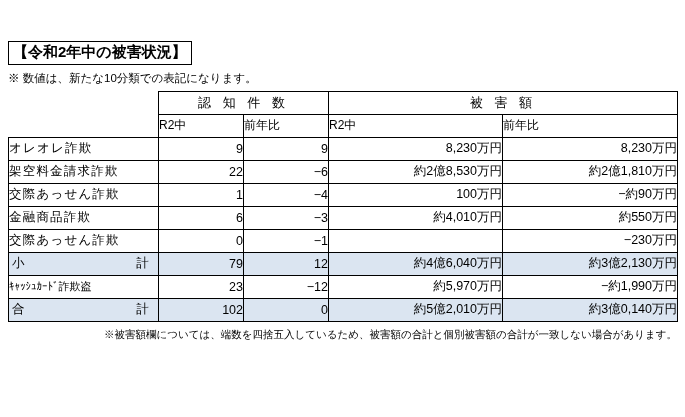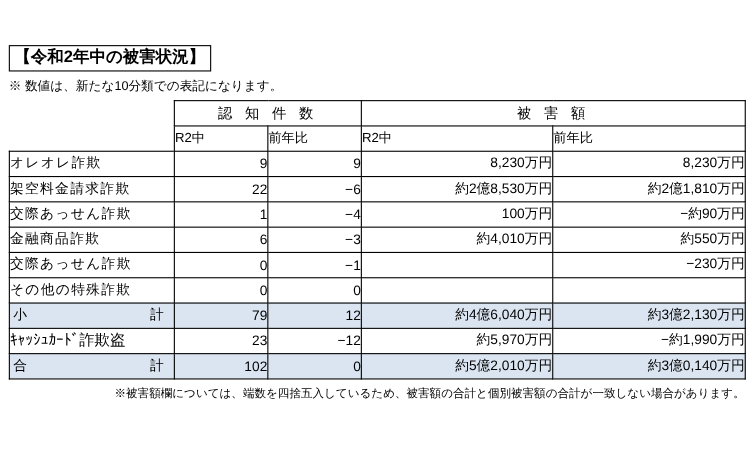--- a/index.html
+++ b/index.html
@@ -95,21 +95,21 @@
     padding: 0 8px 0 3px;
   }
   .note-bottom {
     margin-top: 6px;
     font-size: 10.5px;
     padding-left: 2px;
     text-align: right;
   }
   .tight {
     letter-spacing: 0px;
-    font-size: 14px;
+    font-size: 11px;
   }
 </style>
 </head>
 <body>
 
 <div class="page">
 
   <div class="title-bar">
     <div class="title">【令和2年中の被害状況】</div>
   </div>
@@ -165,27 +165,20 @@
         <td class="num">−3</td>
         <td class="num">約4,010万円</td>
         <td class="num">約550万円</td>
       </tr>
       <tr>
         <td class="rowlabel">交際あっせん詐欺</td>
         <td class="num">0</td>
         <td class="num">−1</td>
         <td class="num"></td>
         <td class="num">−230万円</td>
-      </tr>
-      <tr>
-        <td class="rowlabel">その他の特殊詐欺</td>
-        <td class="num">0</td>
-        <td class="num">0</td>
-        <td class="num"></td>
-        <td class="num"></td>
       </tr>
 
       <tr class="subtotal">
         <td class="rowlabel">
           <div class="spread-label">
             <span>小</span>
             <span>計</span>
           </div>
         </td>
         <td class="num">79</td>

